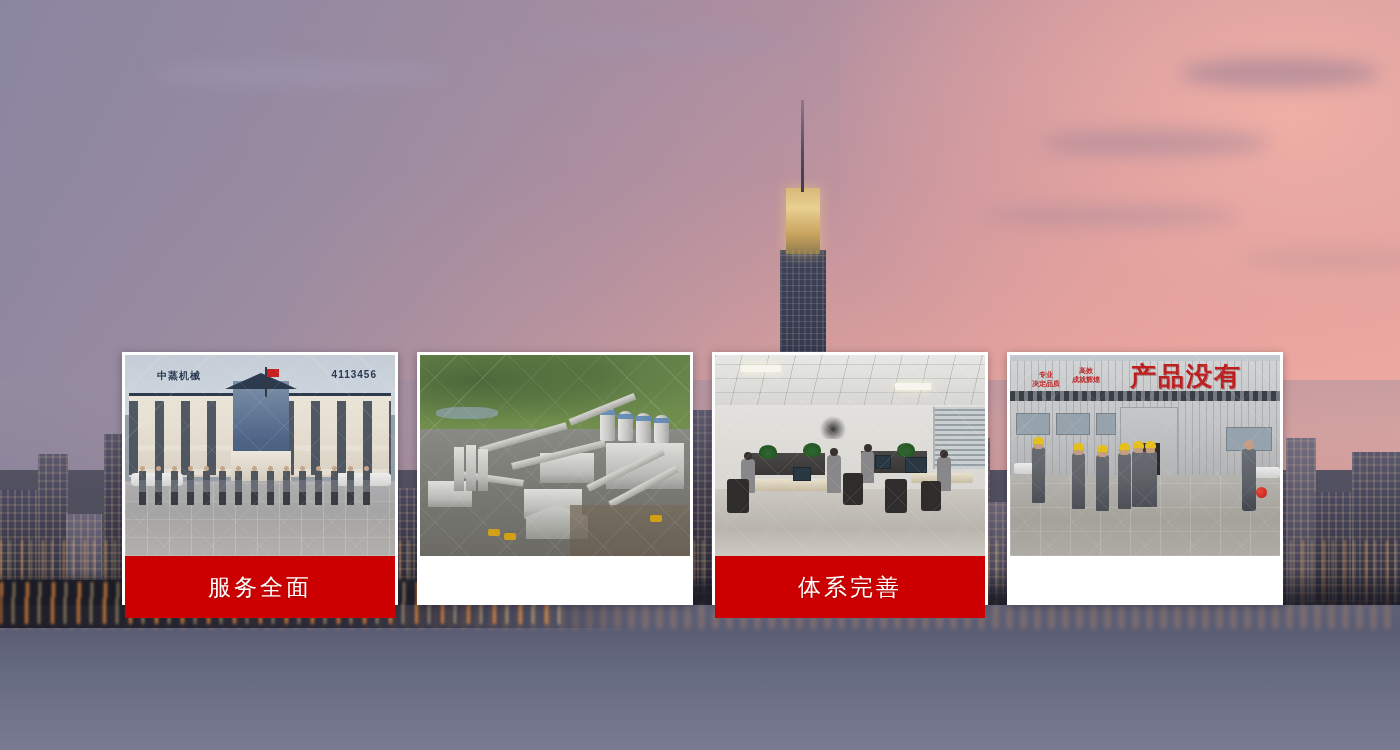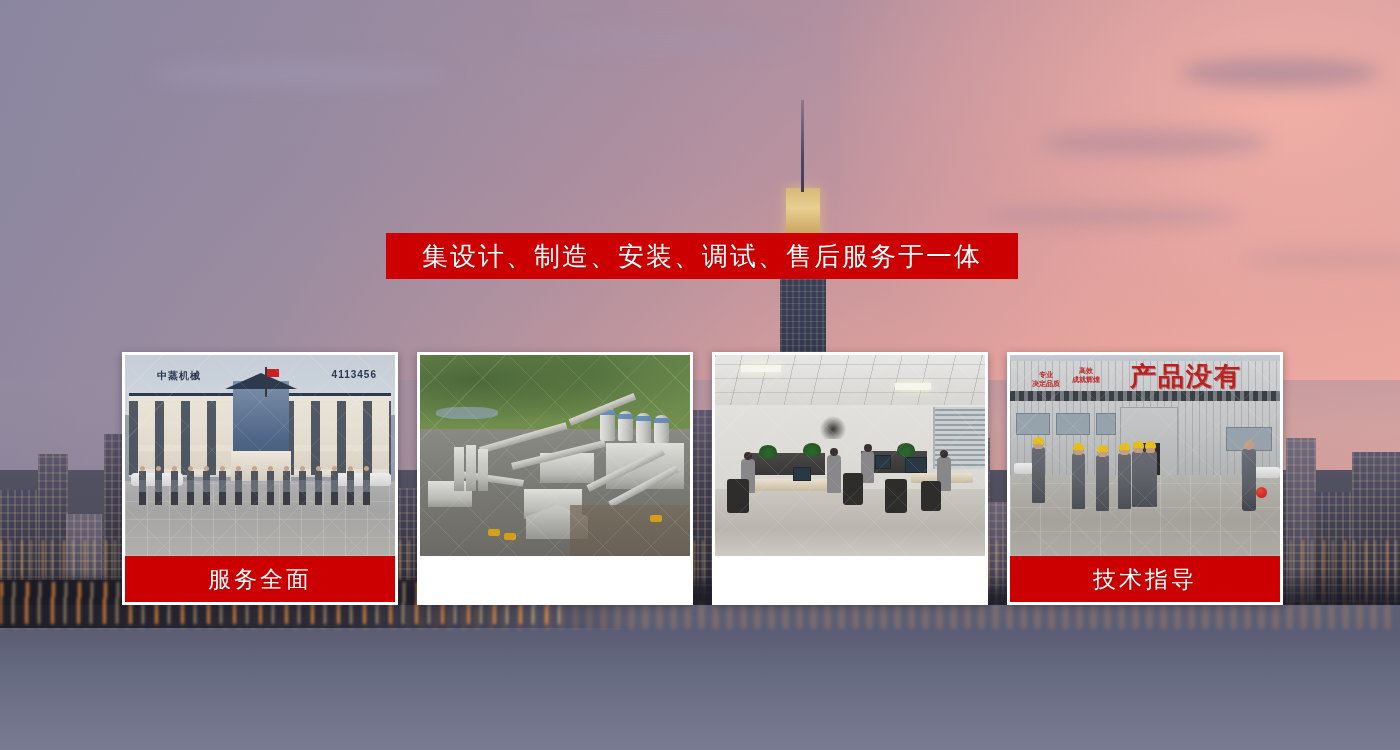--- a/index.html
+++ b/index.html
@@ -167,21 +167,21 @@
     position:absolute; top:0; width:276px; height:253px;
     background:#ffffff;
     padding:3px;
     box-shadow:0 2px 8px rgba(30,20,40,.35);
   }
   .card .photo {
     position:relative; width:270px; height:201px; overflow:hidden;
     background:#9aa2ae;
   }
   .card .cap {
-    width:270px; height:46px; background:#cc0000;
+    width:270px; height:62px; background:#cc0000;
     display:flex; align-items:center; justify-content:center;
   }
   .card .cap span {
     color:#fff; font-size:23px; letter-spacing:3px;
     text-shadow:0 1px 2px rgba(110,0,0,.45);
   }
   .wm {
     position:absolute; inset:0;
     background-image:
       repeating-linear-gradient(45deg, rgba(255,255,255,0.11) 0 1px, rgba(255,255,255,0) 1px 34px),
@@ -388,23 +388,20 @@
 
   <div class="city-haze"></div>
   <div class="city-lights"></div>
   <div class="treeline"></div>
 
   <div class="water"></div>
   <div class="shore"></div>
   <div class="shore-lights"></div>
 
 
-  <div class="subbar">
-    <span>集设计、制造、安装、调试、售后服务于一体</span>
-  </div>
 
   <div class="cards">
 
     <div class="card" style="left:122px;">
       <div class="photo p1">
         <div class="bsky"></div>
         <div class="bbody"></div>
         <div class="bwin"></div>
         <div class="batrium"></div>
         <div class="broof"></div>
@@ -506,20 +503,23 @@
         <div class="per" style="left:112px;top:100px;width:14px;height:38px;"></div>
         <div class="per" style="left:146px;top:96px;width:13px;height:32px;"></div>
         <div class="per" style="left:222px;top:102px;width:14px;height:34px;"></div>
         <div class="chair" style="left:12px;top:124px;width:22px;height:34px;"></div>
         <div class="chair" style="left:128px;top:118px;width:20px;height:32px;"></div>
         <div class="chair" style="left:170px;top:124px;width:22px;height:34px;"></div>
         <div class="chair" style="left:206px;top:126px;width:20px;height:30px;"></div>
         <div class="wm"></div>
         <div class="p-overlay"></div>
       </div>
+      <div class="cap">
+        <span>体系完善</span>
+      </div>
     </div>
 
     <div class="card" style="left:1007px;">
       <div class="photo p4">
         <div class="fsky"></div>
         <div class="fwall"></div>
         <div class="bigred">产品没有</div>
         <div class="smred" style="left:22px;top:16px;">专业<br>决定品质</div>
         <div class="smred" style="left:62px;top:12px;">高效<br>成就辉煌</div>
         <div class="strip"></div>
@@ -536,19 +536,16 @@
         <div class="w" style="left:62px;top:98px;"></div>
         <div class="w" style="left:86px;top:100px;"></div>
         <div class="w" style="left:108px;top:98px;"></div>
         <div class="w" style="left:122px;top:96px;"></div>
         <div class="w" style="left:134px;top:96px;"></div>
         <div class="sup" style="left:232px;top:94px;"></div>
         <div class="helmet" style="left:246px;top:132px;"></div>
         <div class="wm"></div>
         <div class="p-overlay"></div>
       </div>
-      <div class="cap">
-        <span>技术指导</span>
-      </div>
     </div>
 
   </div>
 </div>
 
 </body></html>

